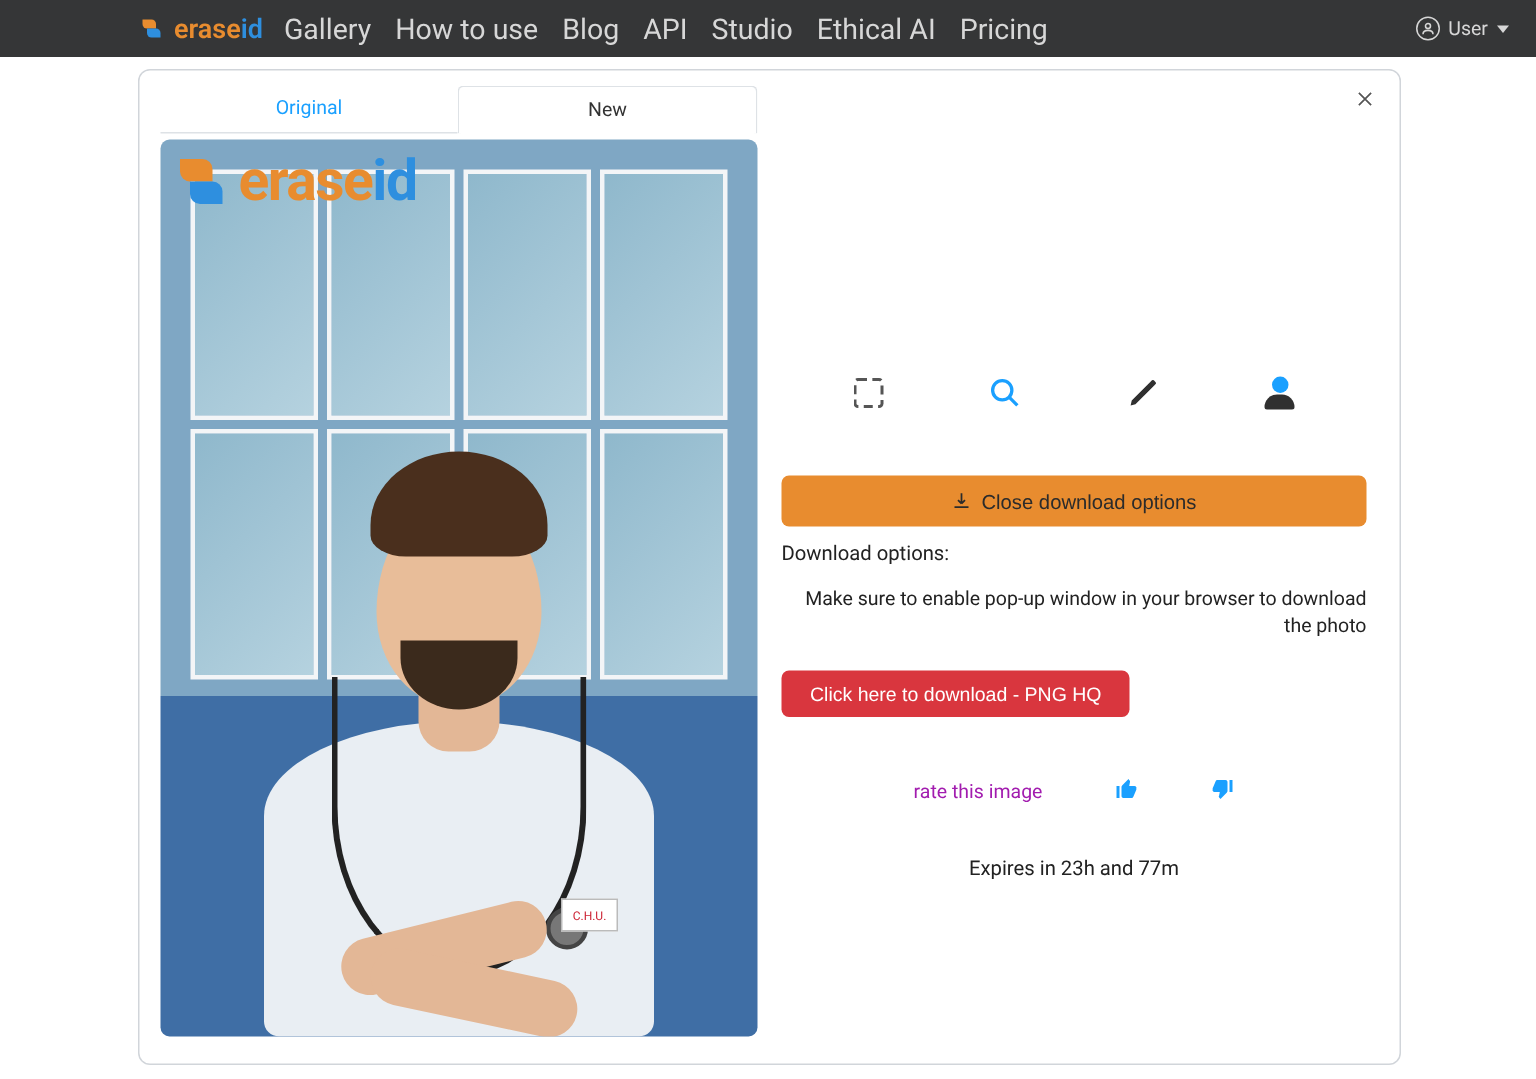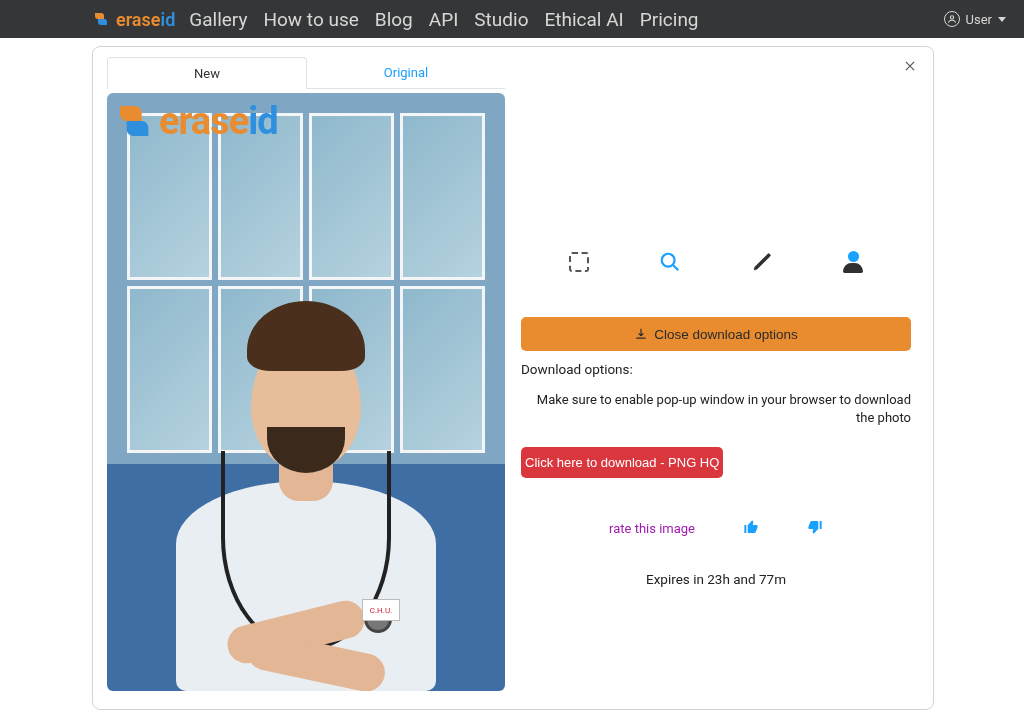--- a/index.html
+++ b/index.html
@@ -228,21 +228,21 @@
     width: 140px;
     height: 38px;
     background: #e3b796;
     border-radius: 20px;
   }
   .forearm.a1 { bottom: 40px; left: 10px; transform: rotate(-14deg); }
   .forearm.a2 { bottom: 10px; left: 30px; transform: rotate(12deg); }
   .badge-tag {
     position: absolute;
     bottom: 70px;
-    right: 56px;
+    right: 44px;
     width: 38px; height: 22px;
     background: #fff;
     border: 1px solid #bbb;
     font-size: 8px;
     color: #c23;
     display: flex;
     align-items: center;
     justify-content: center;
   }
   .watermark {
@@ -312,21 +312,21 @@
     color: #222;
     margin-bottom: 20px;
     line-height: 1.4;
     text-align: right;
   }
   .red-btn {
     background: #d9363e;
     color: #fff;
     border: none;
     border-radius: 5px;
-    padding: 8px 4px;
+    padding: 8px 19px;
     font-size: 13px;
     cursor: pointer;
     margin-bottom: 40px;
   }
   .rate-row {
     display: flex;
     align-items: center;
     justify-content: center;
     gap: 48px;
     margin-bottom: 32px;
@@ -376,22 +376,22 @@
 
 <div class="card">
   <div class="close-btn">
     <svg viewBox="0 0 24 24" fill="none" stroke="#555" stroke-width="2">
       <path d="M5 5l14 14M19 5L5 19"></path>
     </svg>
   </div>
 
   <div class="left-panel">
     <div class="tabs">
+      <div class="tab tab-original">Original</div>
       <div class="tab tab-new">New</div>
-      <div class="tab tab-original">Original</div>
     </div>
     <div class="preview">
       <div class="windows">
         <div class="window-col">
             <div class="pane"></div>
             <div class="pane"></div>
           </div>
         <div class="window-col">
             <div class="pane"></div>
             <div class="pane"></div>

